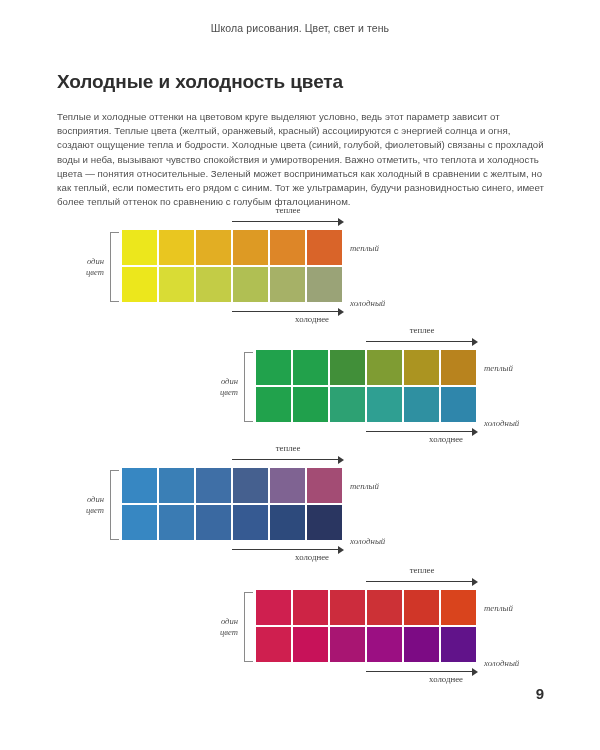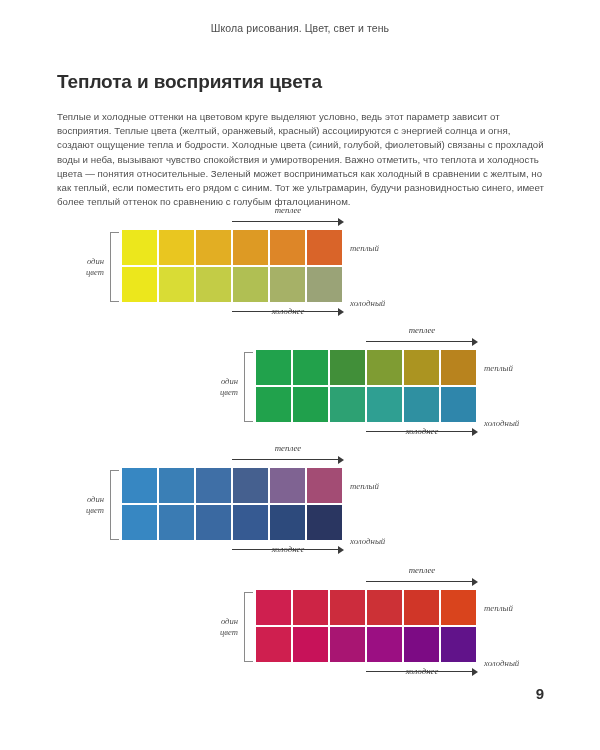--- a/index.html
+++ b/index.html
@@ -145,57 +145,56 @@
     width: 0;
     height: 0;
     border-left: 6px solid #3a3a3a;
     border-top: 4px solid transparent;
     border-bottom: 4px solid transparent;
   }
   .arrow .cap {
     position: absolute;
     white-space: nowrap;
     font-size: 8.8px;
-    font-style: italic;
     font-family: "Liberation Serif", serif;
     color: #3c3c3c;
     left: 50%;
     transform: translateX(-50%);
   }
   .arrow-warm {
     top: 2px;
     left: 170px;
     width: 112px;
   }
   .arrow-warm .cap { top: -11px; }
   .arrow-cool {
     top: 92px;
     left: 170px;
     width: 112px;
   }
-  .arrow-cool .cap { top: 0; }
+  .arrow-cool .cap { top: 8px; margin-left: 24px; }
 
   
   .page-number {
     position: absolute;
     right: 56px;
     bottom: 48px;
     font-size: 15px;
     font-weight: bold;
     color: #2e2e2e;
   }
 </style>
 </head>
 <body>
 
 <div class="page">
 
   <div class="running-head">Школа рисования. Цвет, свет и тень</div>
 
-  <h1 class="section-title">Теплота и восприятия цвета</h1>
+  <h1 class="section-title">Холодные и холодность цвета</h1>
 
   <p class="body-copy">Теплые и холодные оттенки на цветовом круге выделяют условно, ведь этот параметр зависит от восприятия. Теплые цвета (желтый, оранжевый, красный) ассоциируются с энергией солнца и огня, создают ощущение тепла и бодрости. Холодные цвета (синий, голубой, фиолетовый) связаны с прохладой воды и неба, вызывают чувство спокойствия и умиротворения. Важно отметить, что теплота и холодность цвета — понятия относительные. Зеленый может восприниматься как холодный в сравнении с желтым, но как теплый, если поместить его рядом с синим. Тот же ультрамарин, будучи разновидностью синего, имеет более теплый оттенок по сравнению с голубым фталоцианином.</p>
 
   <div class="figure fig-1">
     <div class="fig-inner">
       <div class="one-color-label">
         <div>один</div>
         <div>цвет</div>
       </div>
       <div class="bracket"></div>

